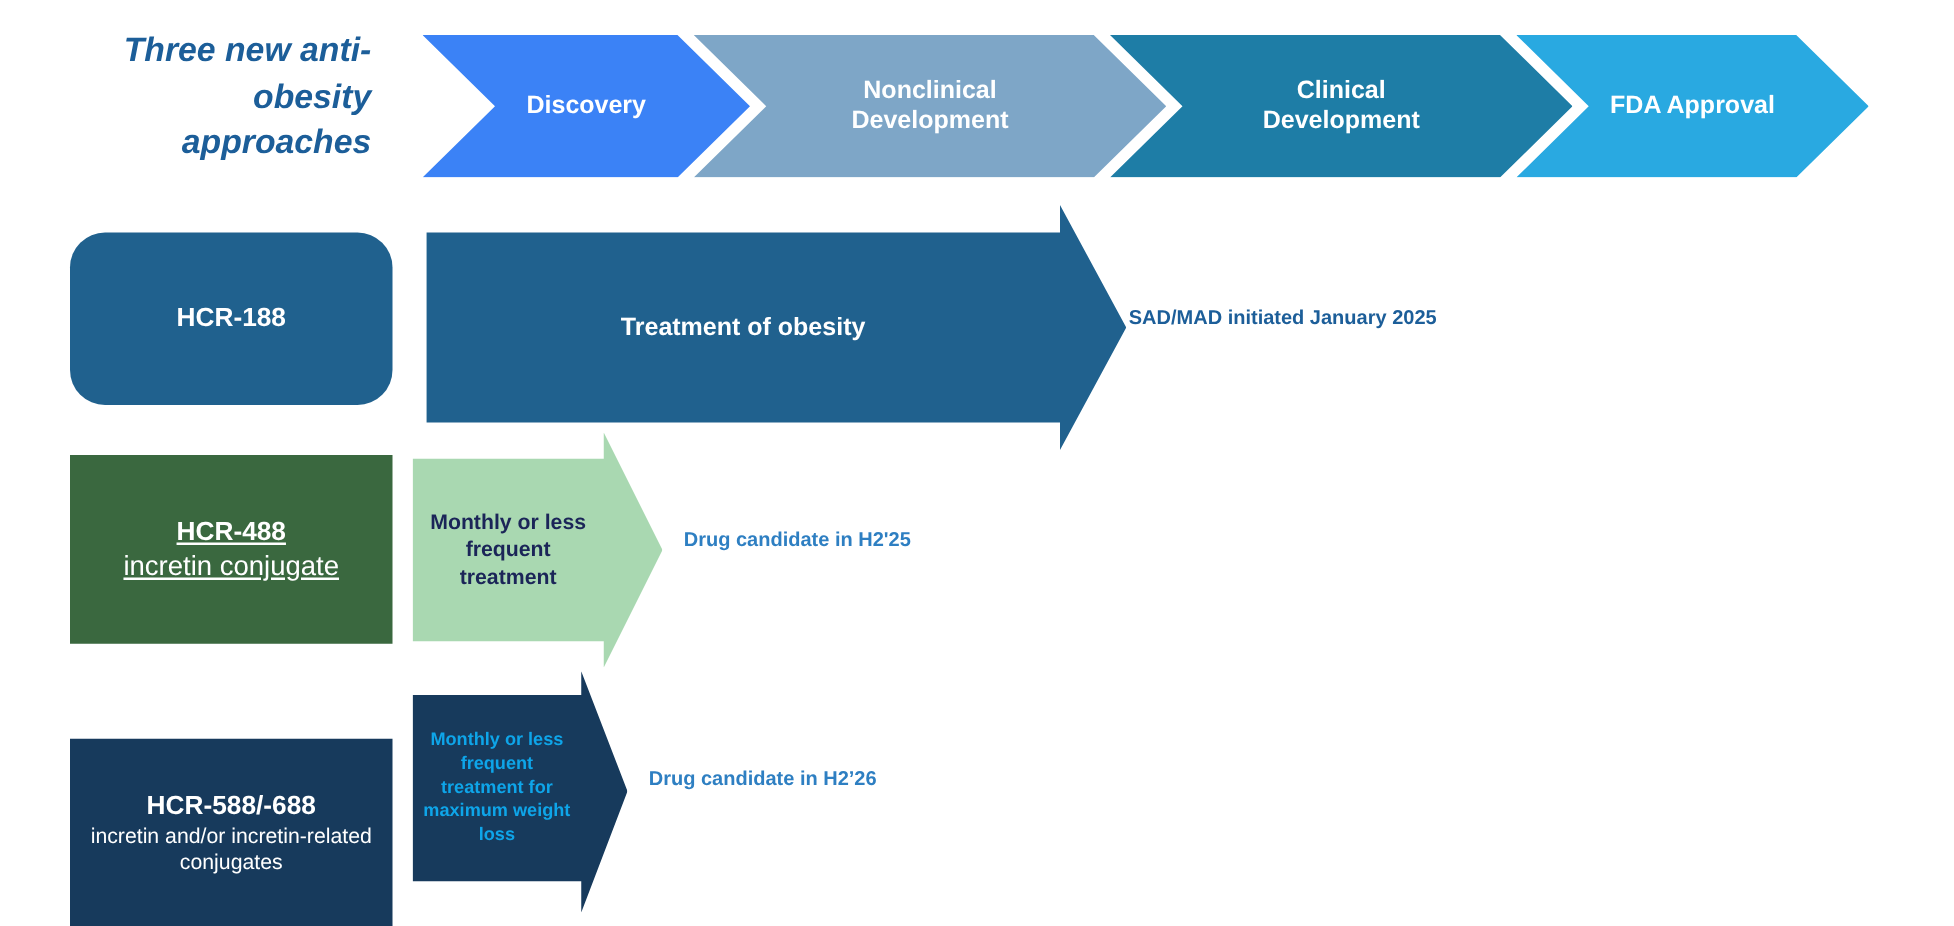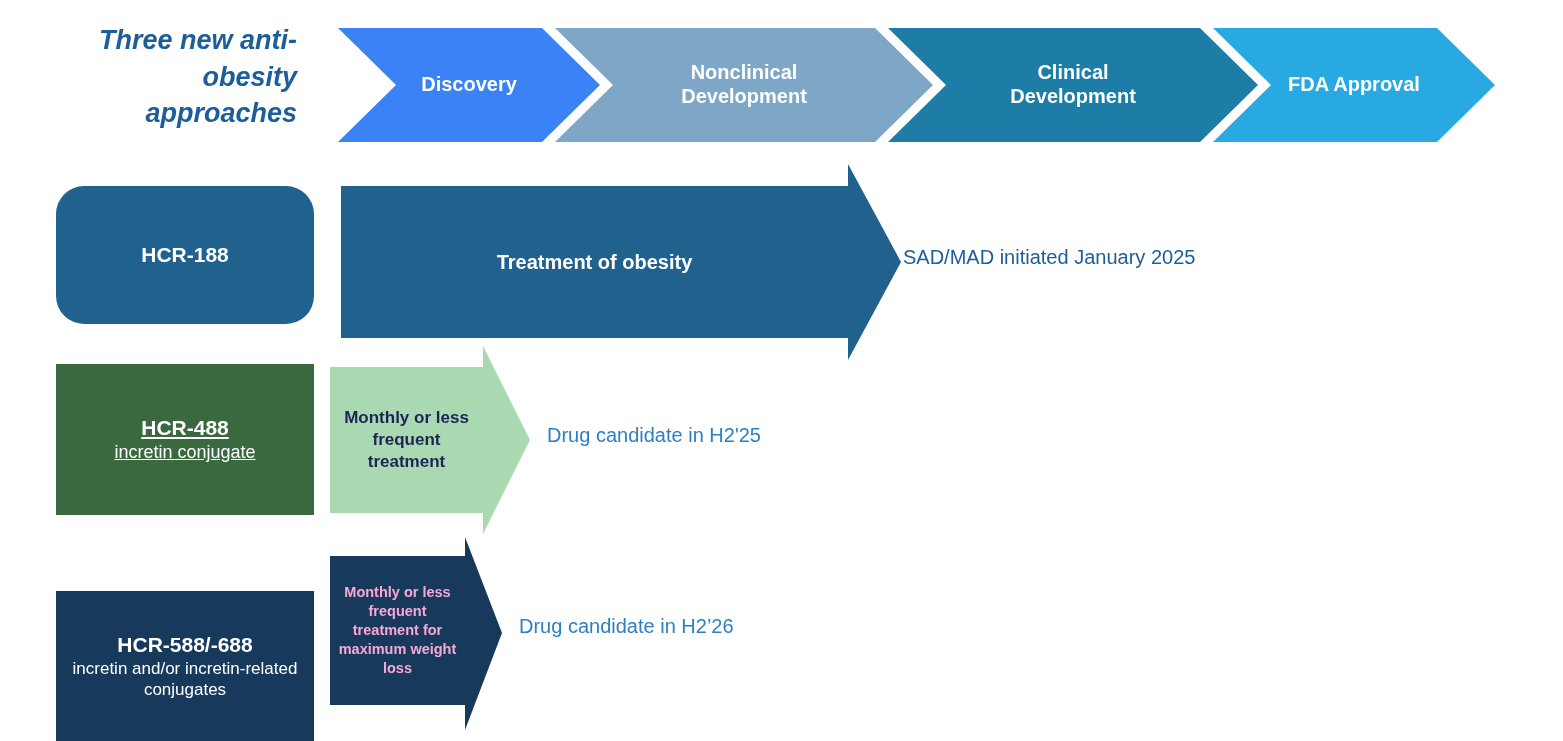--- a/index.html
+++ b/index.html
@@ -45,21 +45,21 @@
     position: absolute;
     left: 56px; width: 258px;
     display: flex; flex-direction: column;
     align-items: center; justify-content: center;
     color: #ffffff; text-align: center;
   }
   .box1 { top: 186px; height: 138px; border-radius: 28px; }
   .box2 { top: 364px; height: 151px; }
   .box3 { top: 556px; height: 150px; }
   .prog-name { font-weight: bold; font-size: 21px; line-height: 1.25; }
-  .prog-desc { font-size: 18px; line-height: 1.25; padding: 0 14px; }
+  .prog-desc { font-size: 22px; line-height: 1.25; padding: 0 14px; }
   .box3 .prog-desc { font-size: 17px; }
 
   
   .prog-arrow { position: absolute; }
   .prog-arrow .arrow-label {
     position: absolute;
     display: flex; align-items: center; justify-content: center;
     text-align: center; font-weight: bold;
   }
   .arrow1 {
@@ -74,22 +74,22 @@
   .arrow2 .arrow-label { left: 0; top: 21px; width: 153px; height: 146px; font-size: 17px; line-height: 1.3; padding: 0 6px; box-sizing: border-box; }
   .arrow3 {
     left: 330px; top: 537px; width: 172px; height: 193px;
     clip-path: polygon(0px 19px, 135px 19px, 135px 0px, 172px 96px, 135px 193px, 135px 168px, 0px 168px);
   }
   .arrow3 .arrow-label { left: 0; top: 19px; width: 135px; height: 149px; font-size: 14.5px; line-height: 1.3; padding: 0 4px; box-sizing: border-box; }
 
   
   .milestone {
     position: absolute;
-    font-weight: normal;
-    font-size: 20px;
+    font-weight: bold;
+    font-size: 16px;
     white-space: nowrap;
     text-align: right;
   }
   .m1 { left: 903px; top: 246px; }
   .m2 { left: 547px; top: 424px; }
   .m3 { left: 519px; top: 615px; }
 </style>
 </head>
 <body>
 
@@ -125,17 +125,17 @@
   <div class="prog-arrow arrow2" style="background-color: rgb(169, 216, 177);">
     <div class="arrow-label" style="color: rgb(27, 37, 88);">Monthly or less frequent treatment</div>
   </div>
   <div class="milestone m2" style="color: rgb(46, 127, 194);">Drug candidate in H2'25</div>
 
   <div class="prog-box box3" style="background-color: rgb(23, 58, 92); margin-top: 35px;">
     <div class="prog-name">HCR-588/-688</div>
     <div class="prog-desc">incretin and/or incretin-related conjugates</div>
   </div>
   <div class="prog-arrow arrow3" style="background-color: rgb(23, 58, 92);">
-    <div class="arrow-label" style="color: #f9a8d4;">Monthly or less frequent treatment for maximum weight loss</div>
+    <div class="arrow-label" style="color: #0ea5e9;">Monthly or less frequent treatment for maximum weight loss</div>
   </div>
   <div class="milestone m3" style="color: rgb(46, 127, 194);">Drug candidate in H2’26</div>
 
 </div>
 
 </body></html>

